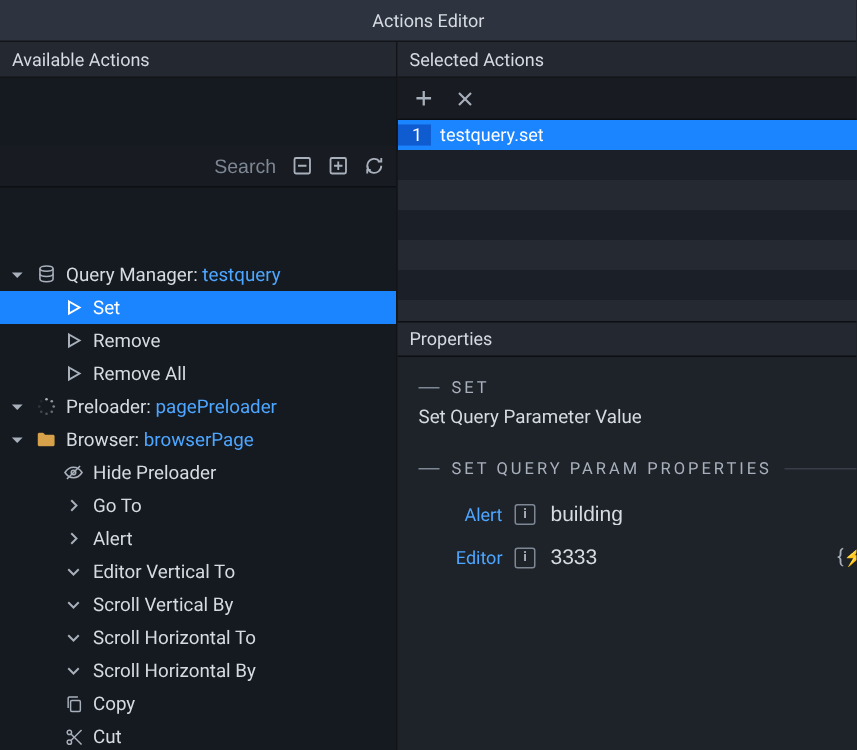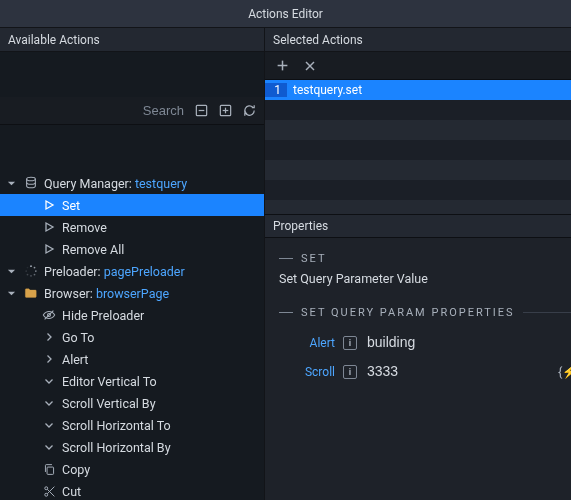--- a/index.html
+++ b/index.html
@@ -520,20 +520,20 @@
       <div class="section-title2">SET QUERY PARAM PROPERTIES</div>
 
       <div class="form-row">
         <span class="form-label">Alert</span>
         <span class="info-box">i</span>
         <input class="form-input" value="building" style="">
 
       </div>
 
       <div class="form-row">
-        <span class="form-label">Scroll</span>
+        <span class="form-label">Editor</span>
         <span class="info-box">i</span>
         <input class="form-input" value="3333" style="">
         <span class="brace">{<span class="thunder">⚡</span>}</span>
       </div>
     </div>
   </div>
 </div>
 
 </body></html>

